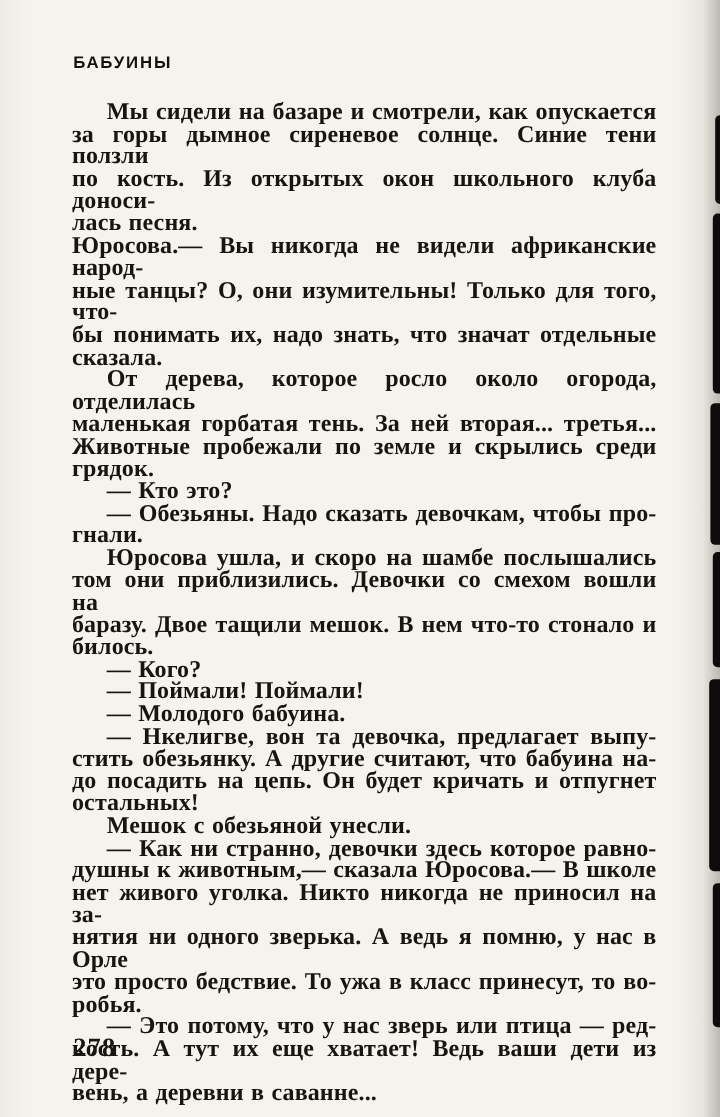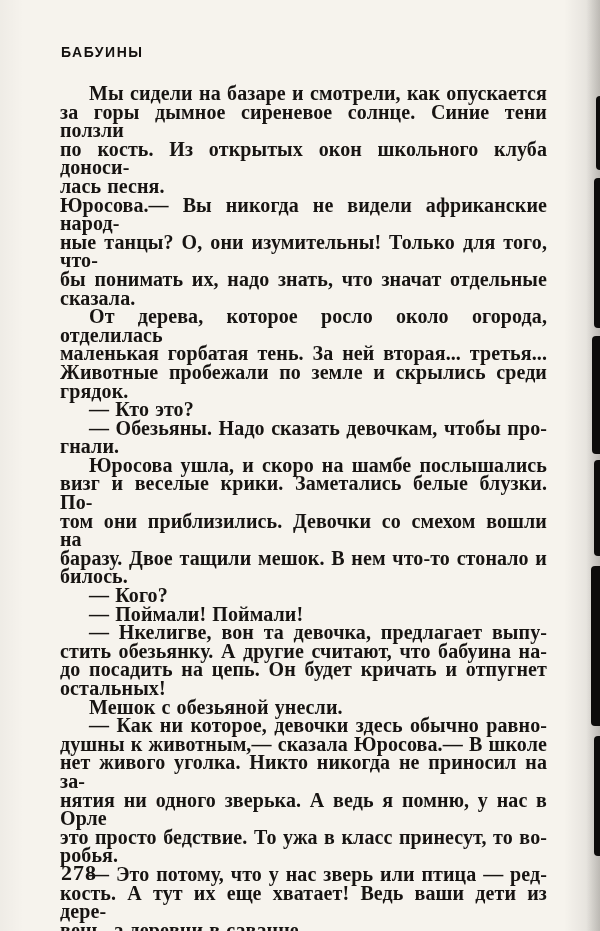--- a/index.html
+++ b/index.html
@@ -109,42 +109,44 @@
       </div>
       <div class="paragraph">
         <div class="line first last">— Кто это?</div>
       </div>
       <div class="paragraph">
         <div class="line first">— Обезьяны. Надо сказать девочкам, чтобы про-</div>
         <div class="line last">гнали.</div>
       </div>
       <div class="paragraph">
         <div class="line first">Юросова ушла, и скоро на шамбе послышались</div>
-        <div class="line">визг и веселые крики. Заметались белые блузки. По-</div>
         <div class="line">том они приблизились. Девочки со смехом вошли на</div>
         <div class="line">баразу. Двое тащили мешок. В нем что-то стонало и</div>
         <div class="line last">билось.</div>
       </div>
       <div class="paragraph">
         <div class="line first last">— Кого?</div>
       </div>
       <div class="paragraph">
         <div class="line first last">— Поймали! Поймали!</div>
       </div>
       <div class="paragraph">
+        <div class="line first last">— Молодого бабуина.</div>
+      </div>
+      <div class="paragraph">
         <div class="line first">— Нкелигве, вон та девочка, предлагает выпу-</div>
         <div class="line">стить обезьянку. А другие считают, что бабуина на-</div>
         <div class="line">до посадить на цепь. Он будет кричать и отпугнет</div>
         <div class="line last">остальных!</div>
       </div>
       <div class="paragraph">
         <div class="line first last">Мешок с обезьяной унесли.</div>
       </div>
       <div class="paragraph">
-        <div class="line first">— Как ни которое, девочки здесь обычно равно-</div>
+        <div class="line first">— Как ни странно, девочки здесь которое равно-</div>
         <div class="line">душны к животным,— сказала Юросова.— В школе</div>
         <div class="line">нет живого уголка. Никто никогда не приносил на за-</div>
         <div class="line">нятия ни одного зверька. А ведь я помню, у нас в Орле</div>
         <div class="line">это просто бедствие. То ужа в класс принесут, то во-</div>
         <div class="line last">робья.</div>
       </div>
       <div class="paragraph">
         <div class="line first">— Это потому, что у нас зверь или птица — ред-</div>
         <div class="line">кость. А тут их еще хватает! Ведь ваши дети из дере-</div>
         <div class="line last">вень, а деревни в саванне...</div>

